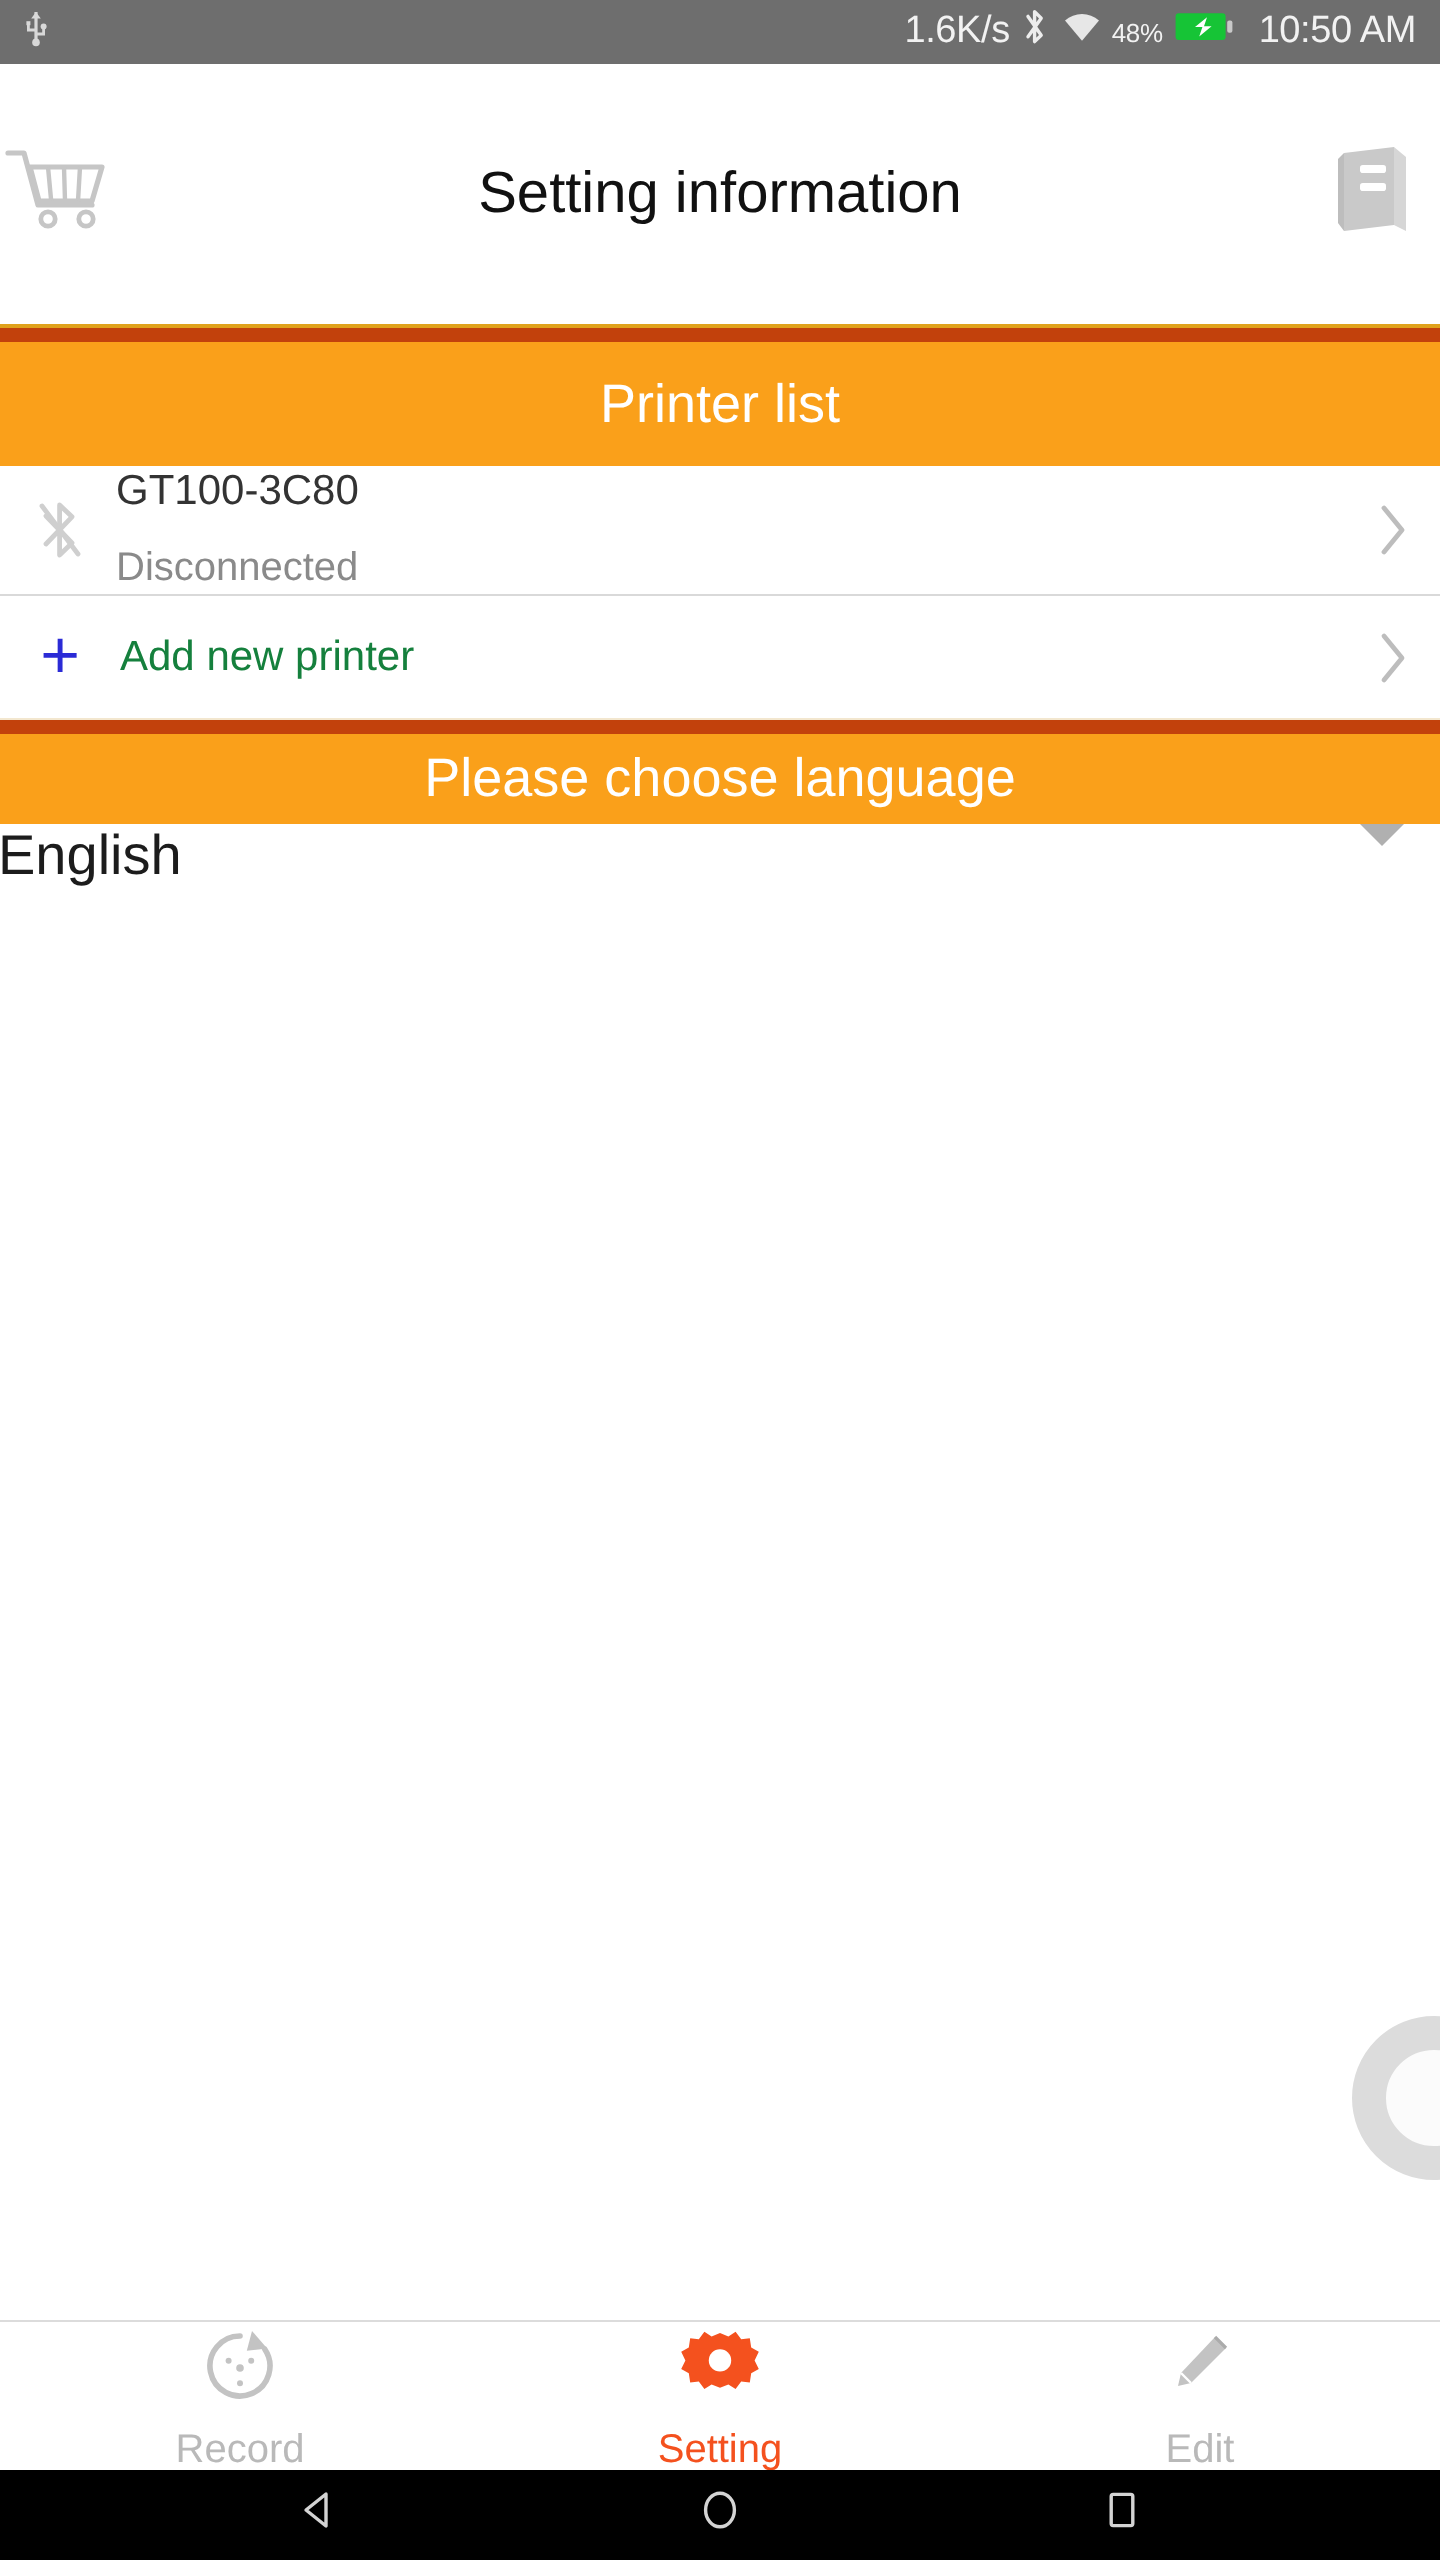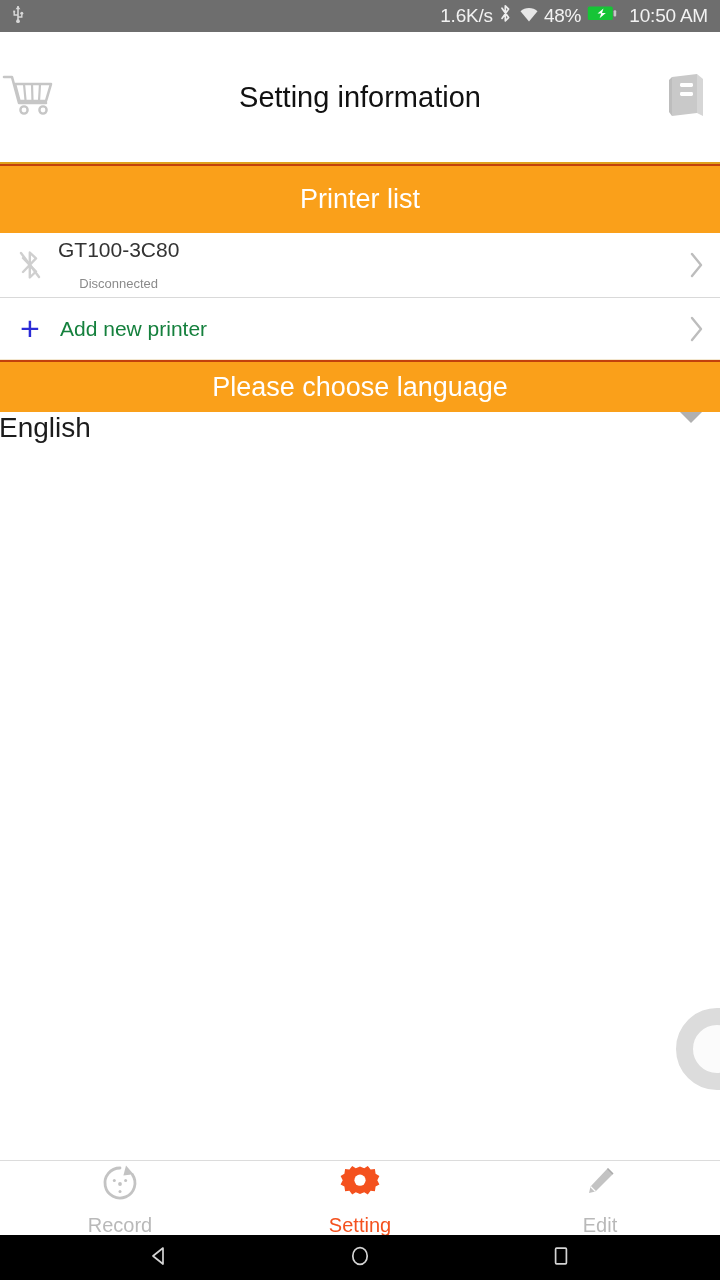--- a/index.html
+++ b/index.html
@@ -17,65 +17,64 @@
     display:flex; align-items:center;
     padding:0 12px 0 10px;
     color:#f2f2f2;
   }
   .statusbar .left { display:flex; align-items:center; gap:8px; }
   .statusbar .right {
     margin-left:auto; display:flex; align-items:center; gap:6px;
     font-size:19px; letter-spacing:-0.2px;
   }
   .sb-net { font-size:19px; }
-  .sb-pct { font-size:19px; margin-left:-2px; }
+  .sb-pct { font-size:13px; margin-left:-2px; }
   .sb-time { font-size:19px; margin-left:2px; }
   .usb-ico, .bt-ico, .wifi-ico, .batt-ico { display:block; }
 
   
   .header {
     height:132px; background:#ffffff;
     display:flex; align-items:center;
     border-bottom:2px solid #e0a21c;
     position:relative;
   }
   .header .cart { position:absolute; left:2px; top:50%; transform:translateY(-50%); }
   .header .book { position:absolute; right:12px; top:50%; transform:translateY(-50%); }
   .header .title {
     width:100%; text-align:center;
     font-size:29px; color:#111; font-weight:400;
   }
 
   
   .section-bar {
     background:#faa01a;
-    border-top:2px solid #c2410c;
+    border-top:7px solid #c2410c;
     height:69px;
     display:flex; align-items:center; justify-content:center;
     color:#ffffff; font-size:27px;
   }
   .section-bar.lang { height:52px; }
 
   
   .row {
     position:relative; background:#fff;
     display:flex; align-items:center;
     padding:0 14px 0 10px;
     border-bottom:1px solid #d9d9d9;
-    text-align:center;
   }
   .row.printer { height:65px; }
   .row.addnew  { height:62px; border-bottom:1px solid #f3e7cf; }
   .row .ico-slot {
     width:40px; min-width:40px;
     display:flex; align-items:center; justify-content:center;
   }
   .row .texts { display:flex; flex-direction:column; justify-content:center; margin-left:8px; }
   .row .name { font-size:21px; color:#333; line-height:1.25; }
-  .row .sub  { font-size:13px; color:#8a8a8a; line-height:1.3; margin-top:12px; }
+  .row .sub  { font-size:20px; color:#8a8a8a; line-height:1.3; margin-top:12px; }
   .row .single { font-size:21px; color:#15803d; margin-left:10px; }
   .row .chev { margin-left:auto; display:flex; align-items:center; }
   .plus {
     color:#2b2bd6; font-size:34px; line-height:1;
     font-weight:400; margin-top:-2px;
   }
 
   
   .lang-row {
     height:66px; background:#fff;

